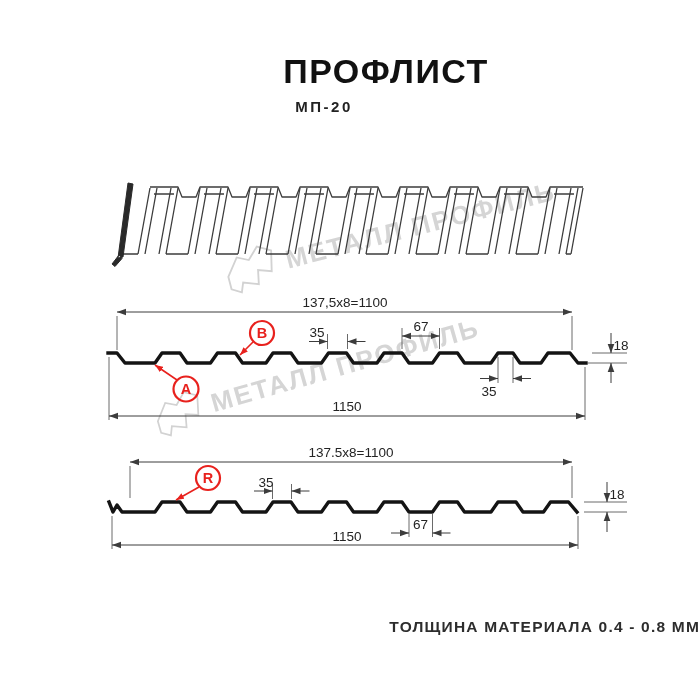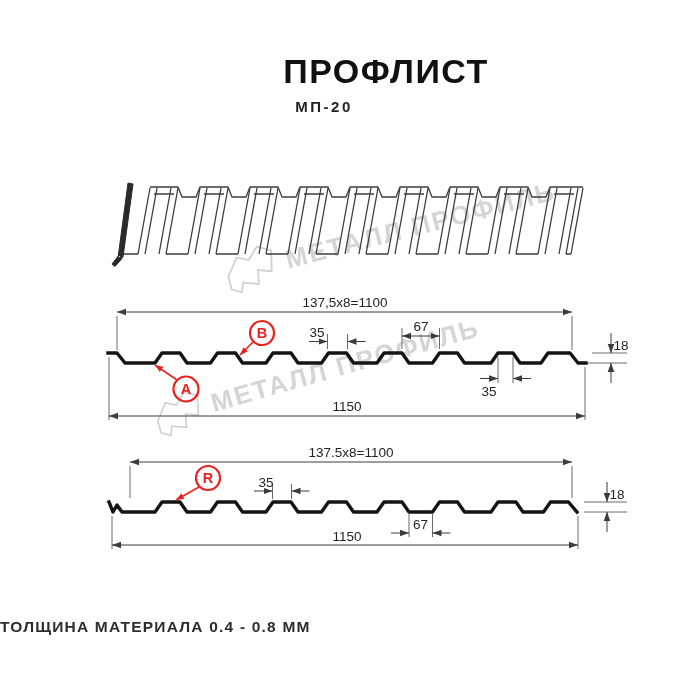--- a/index.html
+++ b/index.html
@@ -2,21 +2,21 @@
 <html><head>
 <meta charset="utf-8">
 <style>
   html,body{margin:0;padding:0;background:#ffffff;}
   #page{position:relative;width:700px;height:700px;background:#fff;overflow:hidden;
         font-family:"Liberation Sans", sans-serif;}
   .title{position:absolute;left:0;top:52px;width:700px;text-align:center;
          font-size:34px;font-weight:bold;letter-spacing:1.5px;color:#111;padding-left:36px;}
   .subtitle{position:absolute;left:0;top:98px;width:648px;text-align:center;
          font-size:15px;font-weight:bold;letter-spacing:2.5px;color:#222;}
-  .footer{position:absolute;left:0;top:618px;width:700px;text-align:left;
+  .footer{position:absolute;left:0;top:618px;width:700px;text-align:right;
          font-size:15.5px;font-weight:bold;letter-spacing:1.2px;color:#2d2d2d;}
   .wm{position:absolute;display:flex;align-items:center;gap:8px;
       color:#d5d5d5;font-weight:bold;font-size:26px;letter-spacing:2px;
       white-space:nowrap;transform-origin:0 50%;}
   #wm1{left:224px;top:252px;transform:rotate(-14.5deg);}
   #wm2{left:154px;top:398px;transform:rotate(-16deg);}
   .wm svg{flex:0 0 auto;}
   #draw{position:absolute;left:0;top:0;}
   .prof{fill:none;stroke:#141414;stroke-width:3.4;stroke-linejoin:round;stroke-linecap:square;}
   .dimln{stroke:#3c3c3c;stroke-width:1;fill:none;}

